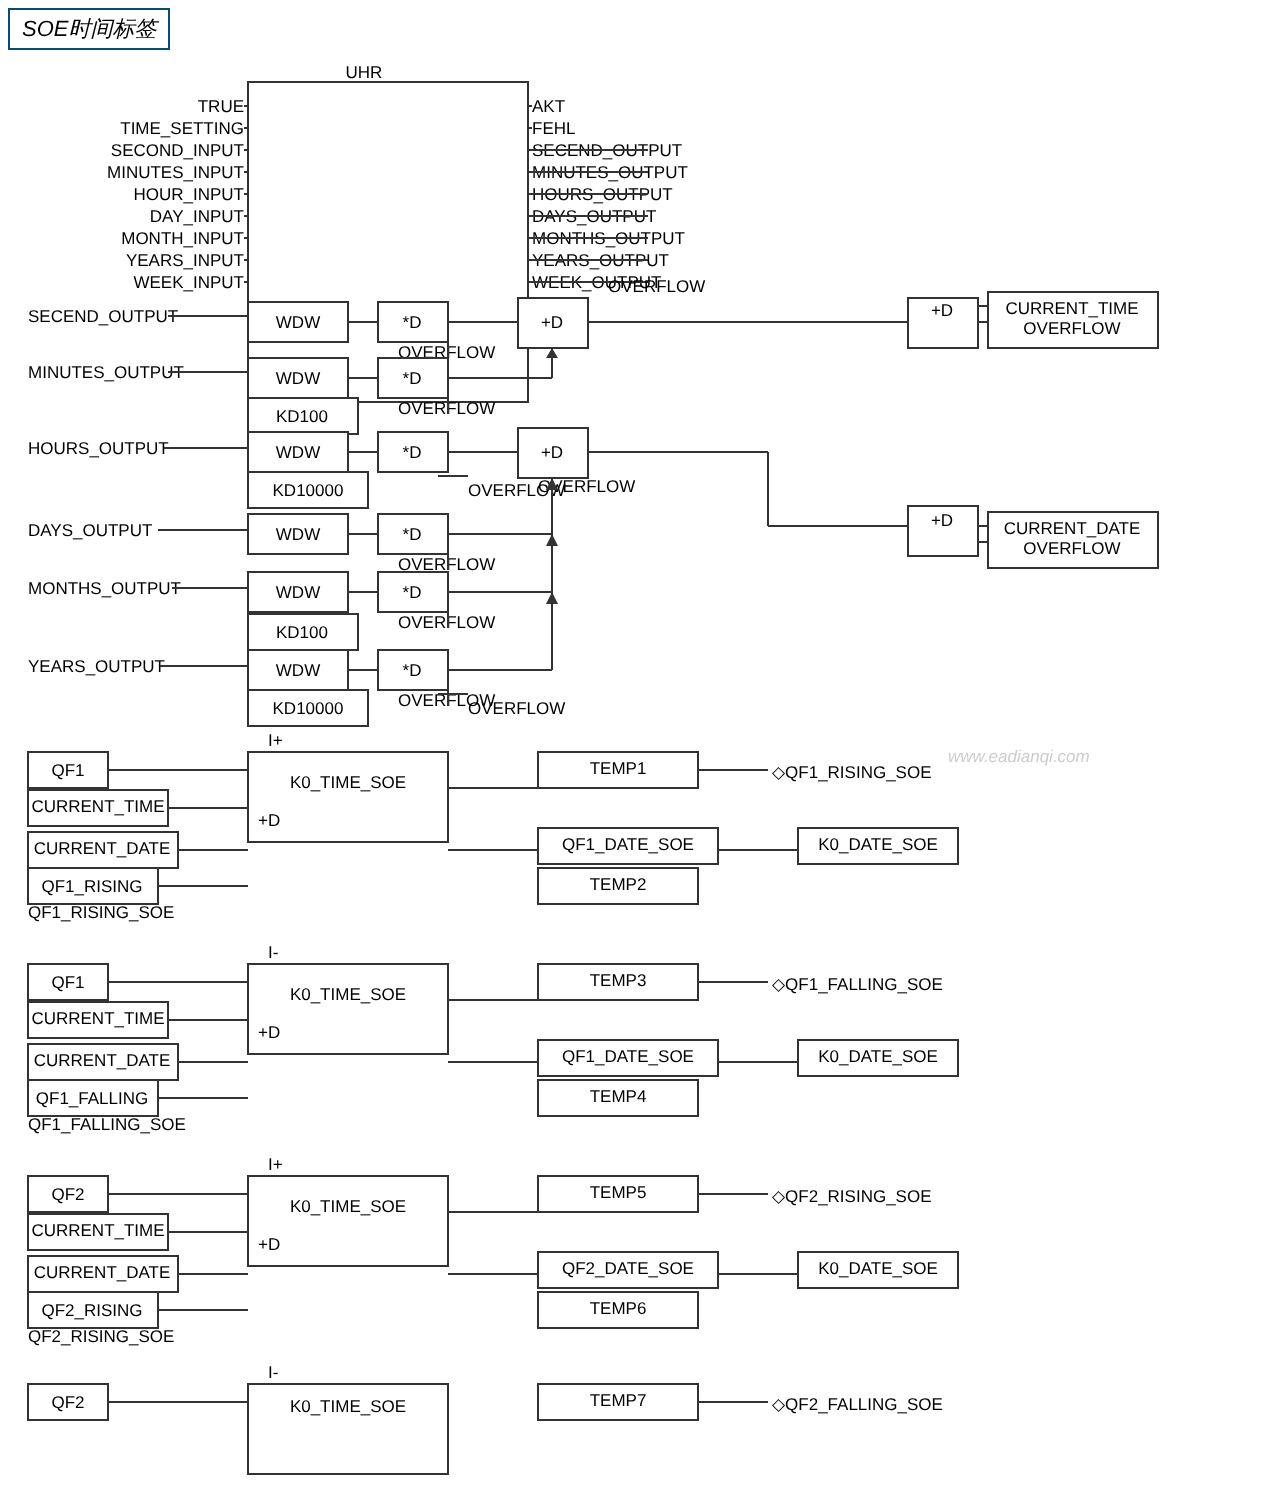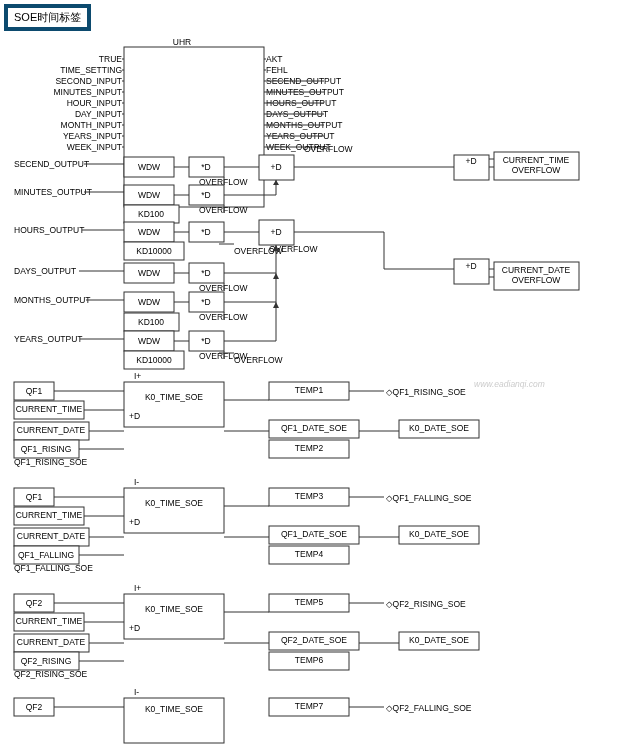--- a/index.html
+++ b/index.html
@@ -10,26 +10,27 @@
       width: 640px;
       min-height: 746px;
       overflow-x: hidden;
     }
     .page-container {
       width: 640px;
       background: #fff;
       position: relative;
     }
     .title-bar {
-      border: 4px solid #0c4a6e;
+      border: 1px solid #0c4a6e;
       padding: 2px 6px;
       font-size: 11px;
       display: inline-block;
       margin: 4px 4px 0 4px;
       background: #fff;
+      font-style: italic;
     }
     .diagram-area {
       position: relative;
       width: 640px;
       padding: 6px 4px;
     }
     svg {
       width: 636px;
       height: 720px;
       display: block;

